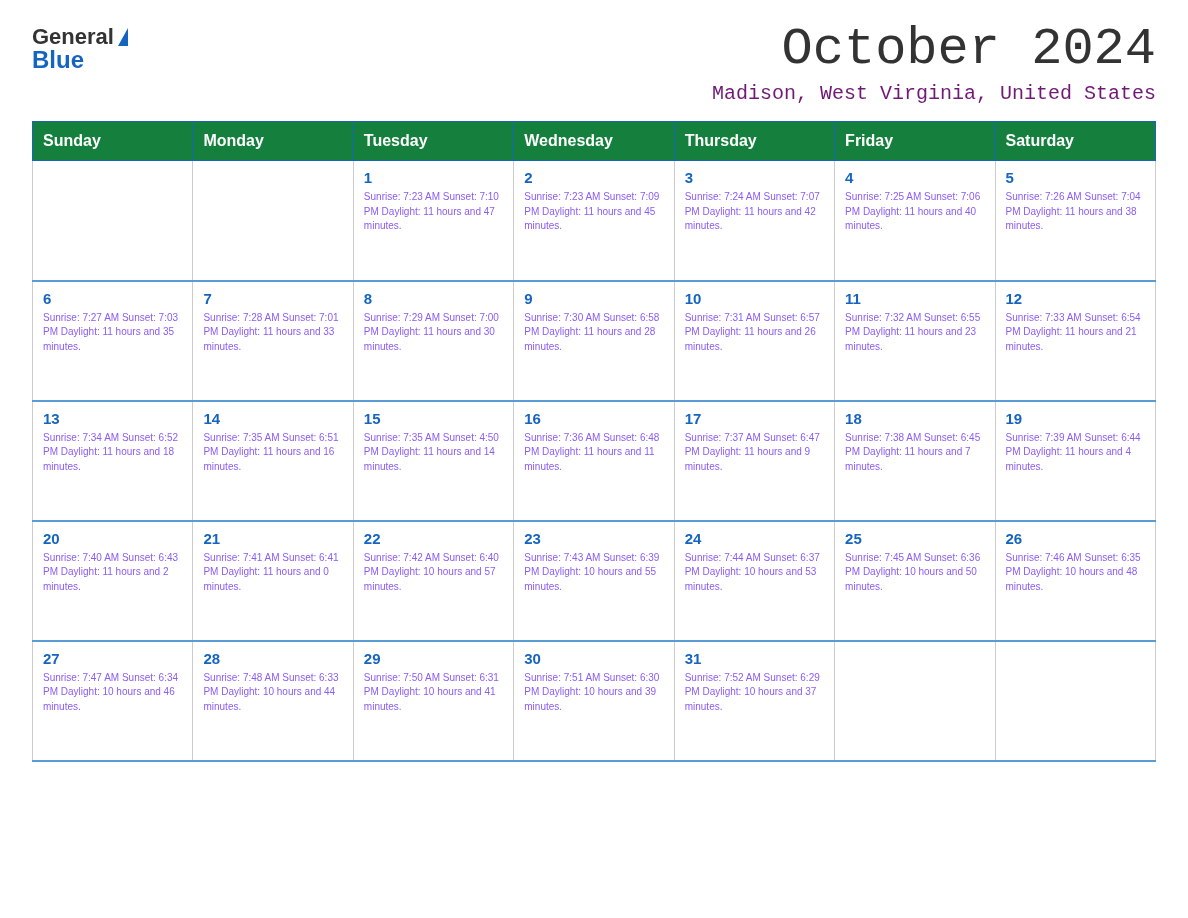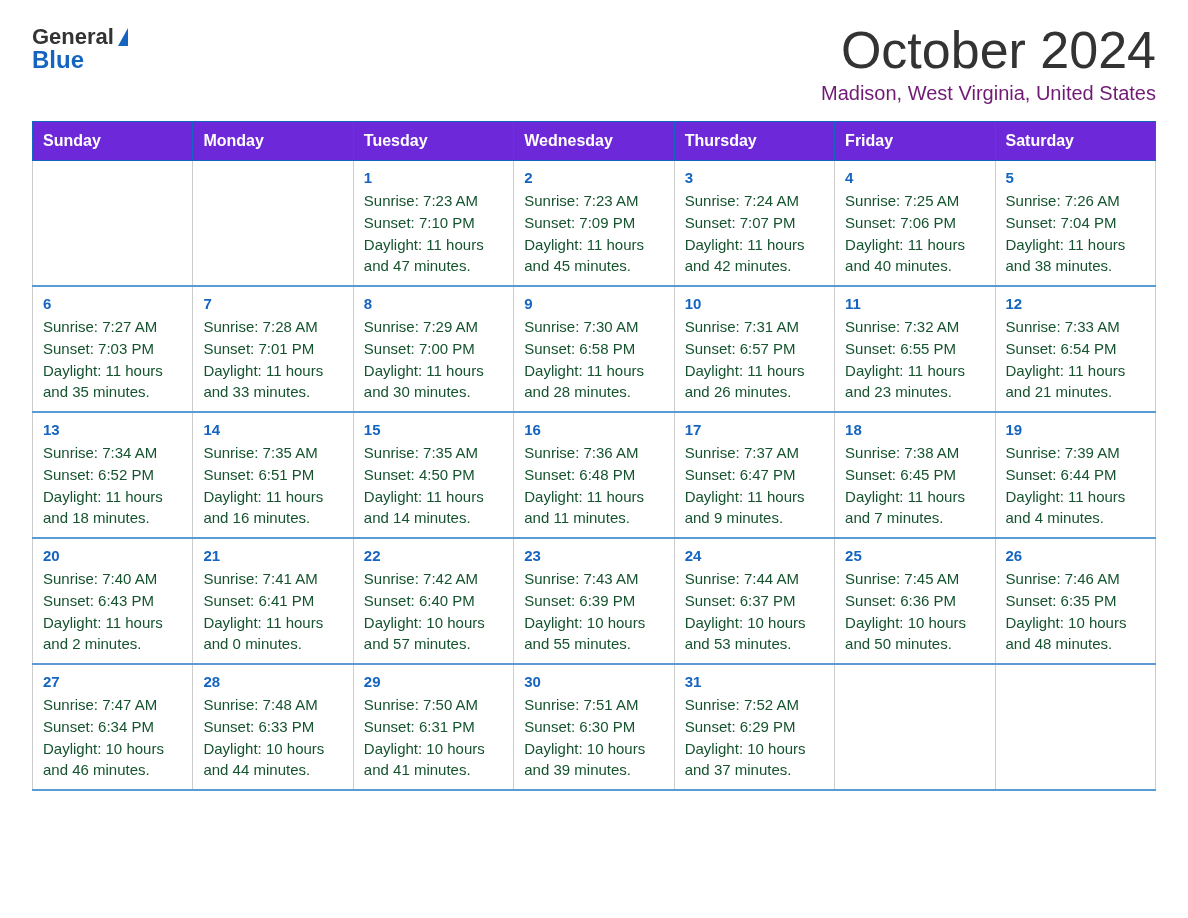--- a/index.html
+++ b/index.html
@@ -34,39 +34,39 @@
     .logo-triangle {
       width: 0;
       height: 0;
       border-left: 10px solid transparent;
       border-bottom: 18px solid #1565c0;
       display: inline-block;
       margin: 0 2px;
       vertical-align: middle;
     }
     .logo-subtitle { font-size: 24px; color: #1565c0; font-weight: bold; margin-top: -4px; }
-    .title-section { text-align: right; }
+    .title-section { text-align: right; font-family: Liberation Mono, monospace; }
     .month-title {
       font-size: 52px;
       font-weight: normal;
       color: #333;
       line-height: 1;
     }
     .location {
       font-size: 20px;
       color: #701a75;
       margin-top: 6px;
     }
     table {
       width: 100%;
       border-collapse: collapse;
       margin-top: 8px;
     }
     thead tr {
-      background-color: #6d28d9;
+      background-color: #15803d;
       margin-left: 42px;
     }
     thead th {
       color: #ffffff;
       font-size: 16px;
       font-weight: bold;
       padding: 10px 10px;
       text-align: left;
       border: 1px solid #1565c0;
     }
@@ -79,22 +79,22 @@
       width: 14.28%;
       height: 120px;
     }
     .day-number {
       font-size: 15px;
       font-weight: bold;
       color: #1565c0;
       margin-bottom: 4px;
     }
     .day-info {
-      font-size: 15px;
-      color: #14532d;
+      font-size: 10px;
+      color: #8b5cf6;
       line-height: 1.45;
     }
     tbody tr {
       border-bottom: 2px solid #5b9bd5;
     }
   </style>
 </head>
 <body>
 
 <div class="header">

